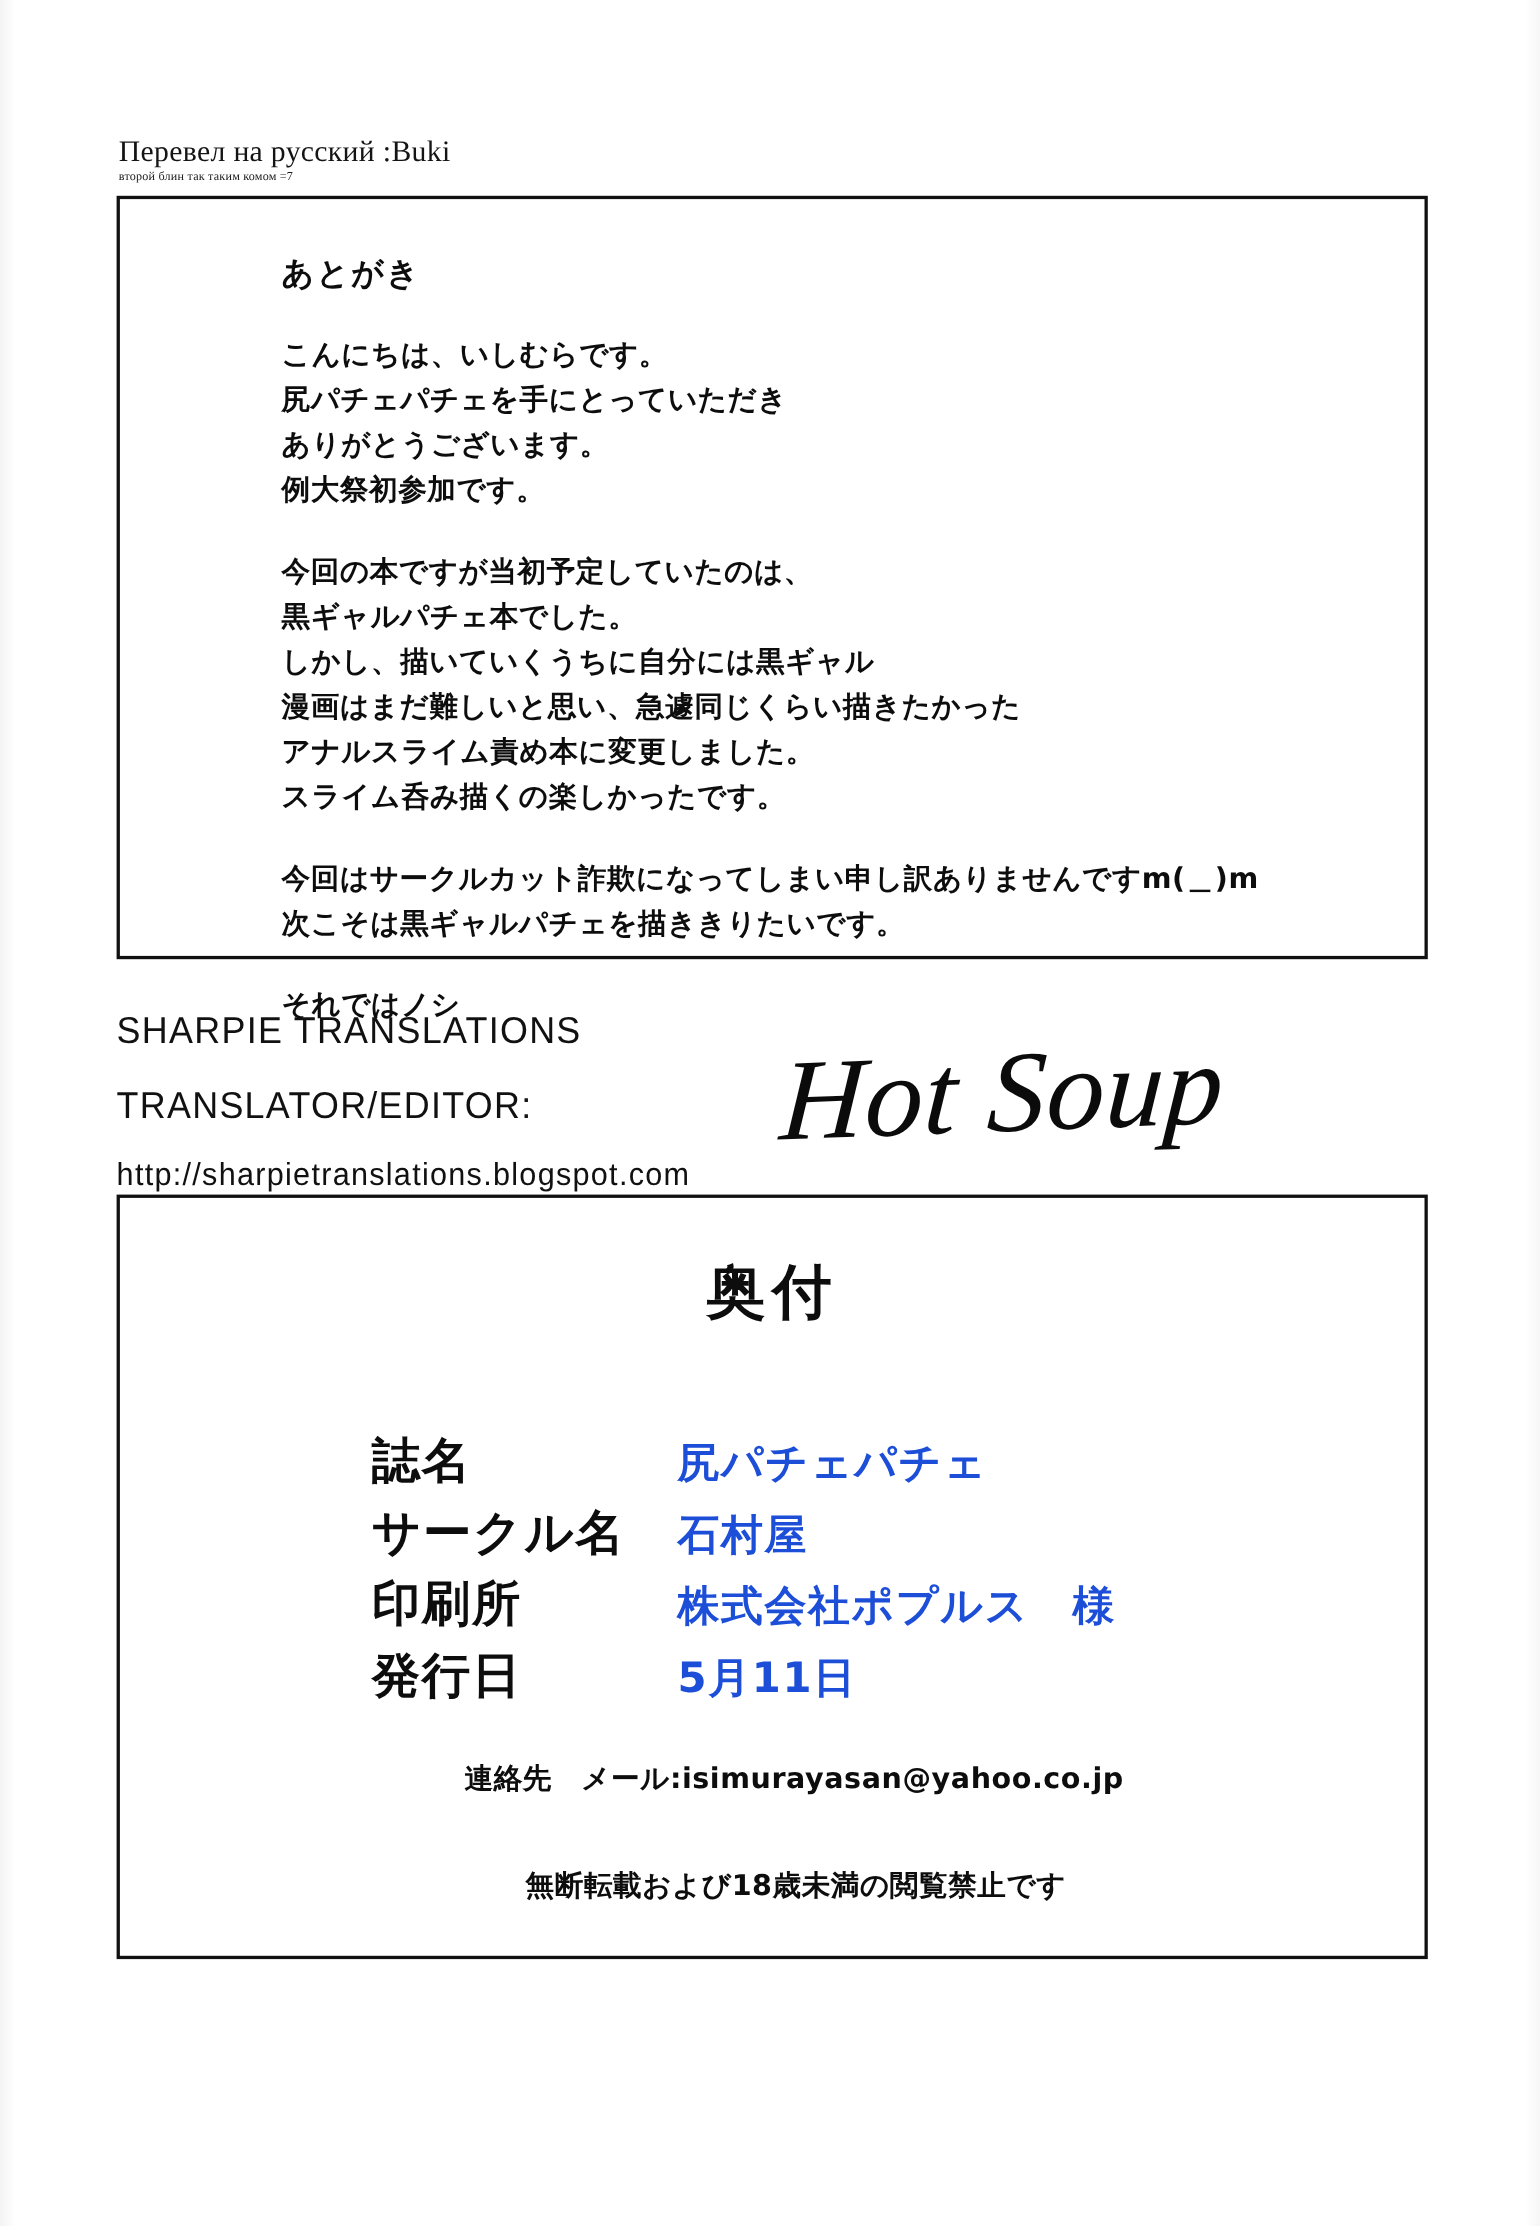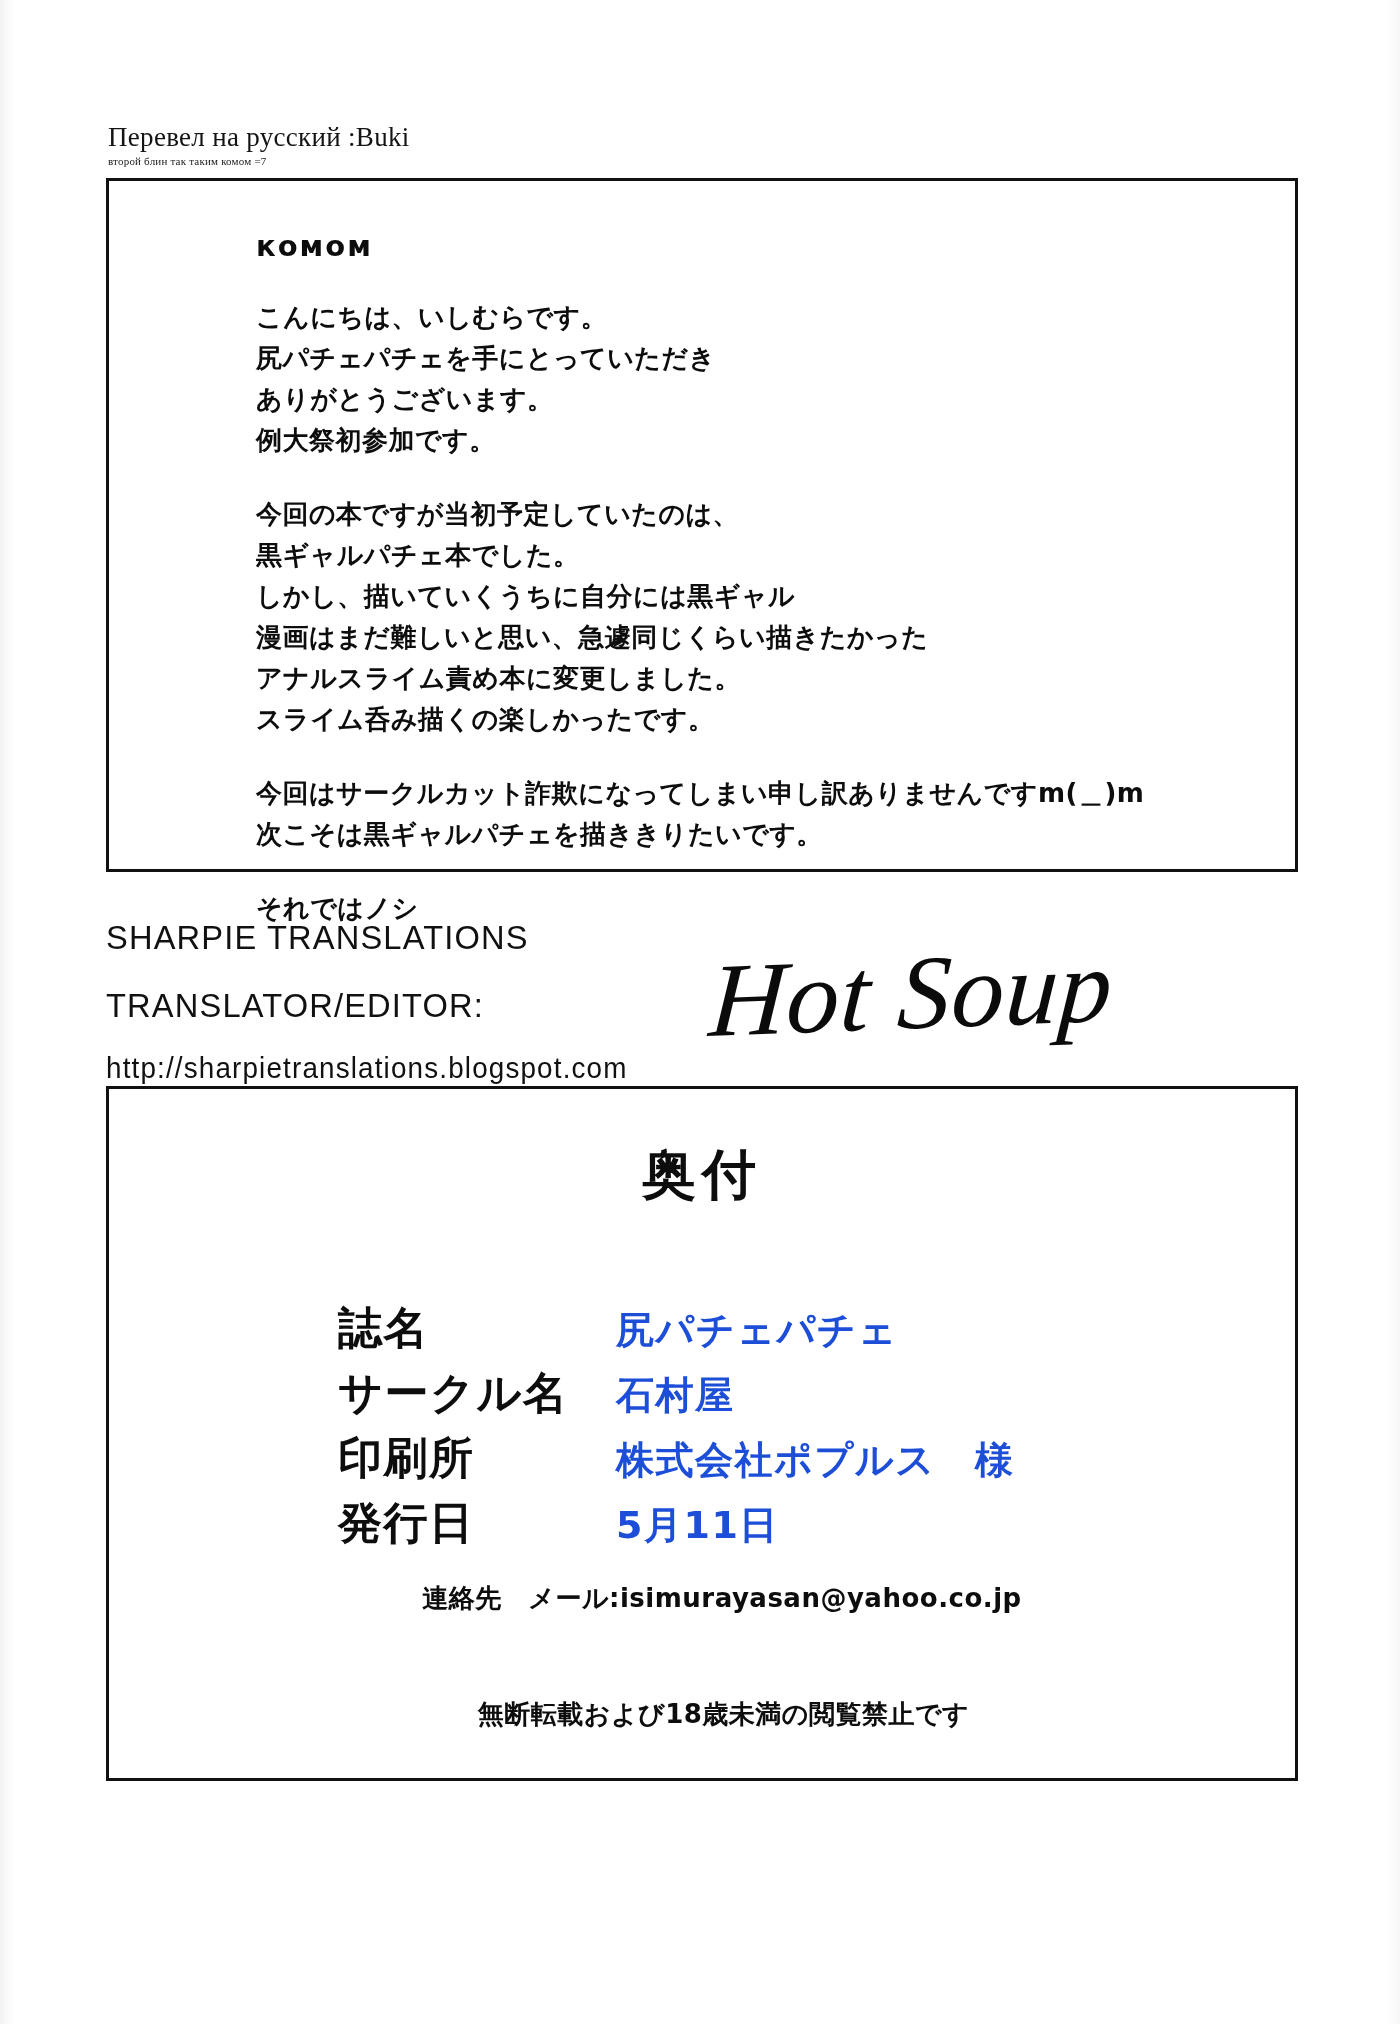--- a/index.html
+++ b/index.html
@@ -164,21 +164,21 @@
   .col-val {
     font-family: "DejaVu Sans", sans-serif;
     font-size: 38px;
     font-weight: 700;
     letter-spacing: 1.5px;
     color: #1d4ed8;
   }
   .colophon-contact {
     position: absolute;
     left: 0; right: 0;
-    top: 492px;
+    top: 510px;
     text-align: center;
     font-family: "DejaVu Sans", sans-serif;
     font-size: 26px;
     font-weight: 700;
     letter-spacing: 0.5px;
     color: #0d0d0d;
     padding-left: 40px;
   }
   .colophon-notice {
     position: absolute;
@@ -215,21 +215,21 @@
 <div class="page">
 
   <div class="scan-edge-left"></div>
   <div class="scan-edge-right"></div>
 
   <div class="credit-line">Перевел на русский :Buki</div>
   <div class="credit-sub">второй блин так таким комом =7</div>
 
   <div class="afterword-box">
     <div class="afterword-inner">
-      <div class="afterword-title">комом</div>
+      <div class="afterword-title">あとがき</div>
       <div class="afterword-para">こんにちは、いしむらです。
 尻パチェパチェを手にとっていただき
 ありがとうございます。
 例大祭初参加です。</div>
       <div class="afterword-para">今回の本ですが当初予定していたのは、
 黒ギャルパチェ本でした。
 しかし、描いていくうちに自分には黒ギャル
 漫画はまだ難しいと思い、急遽同じくらい描きたかった
 アナルスライム責め本に変更しました。
 スライム呑み描くの楽しかったです。</div>

